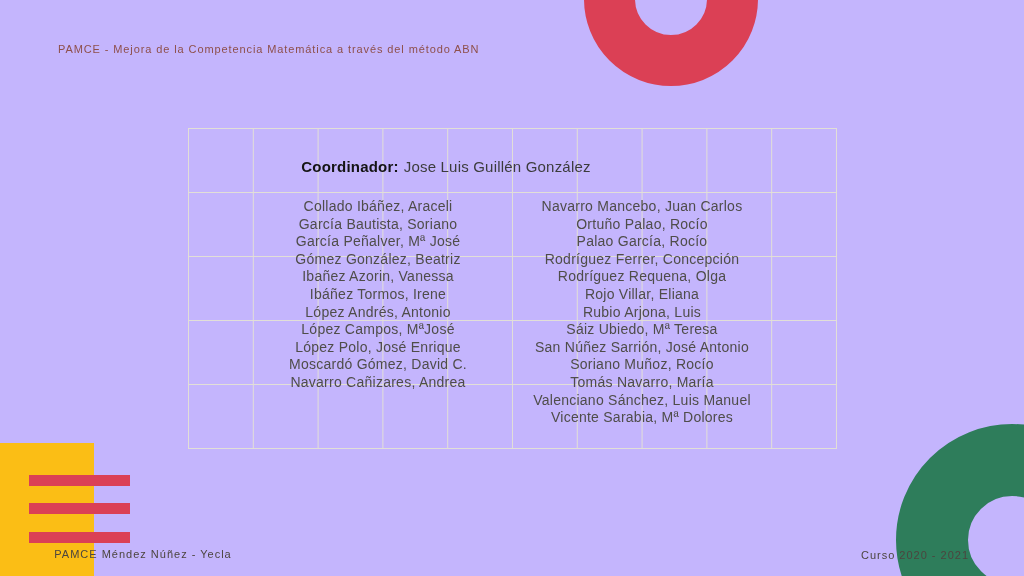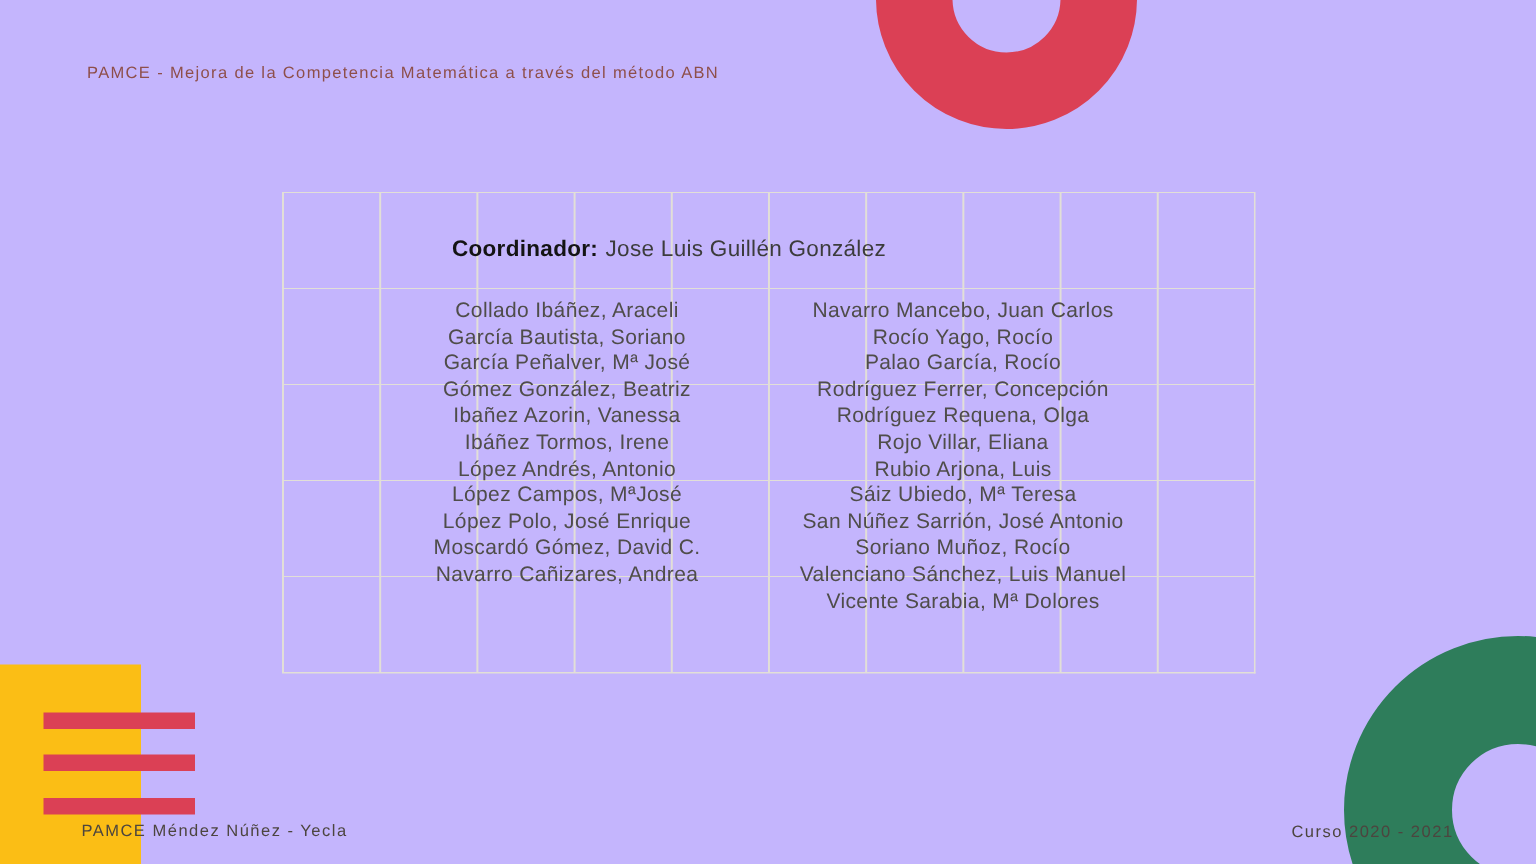--- a/index.html
+++ b/index.html
@@ -77,29 +77,30 @@
       <div>Ibáñez Tormos, Irene</div>
       <div>López Andrés, Antonio</div>
       <div>López Campos, MªJosé</div>
       <div>López Polo, José Enrique</div>
       <div>Moscardó Gómez, David C.</div>
       <div>Navarro Cañizares, Andrea</div>
     </div>
 
   <div class="names-col names-right">
       <div>Navarro Mancebo, Juan Carlos</div>
-      <div>Rocío Yago, Rocío</div>
+      <div>Ortuño Palao, Rocío</div>
       <div>Palao García, Rocío</div>
       <div>Rodríguez Ferrer, Concepción</div>
       <div>Rodríguez Requena, Olga</div>
       <div>Rojo Villar, Eliana</div>
       <div>Rubio Arjona, Luis</div>
       <div>Sáiz Ubiedo, Mª Teresa</div>
       <div>San Núñez Sarrión, José Antonio</div>
       <div>Soriano Muñoz, Rocío</div>
+      <div>Tomás Navarro, María</div>
       <div>Valenciano Sánchez, Luis Manuel</div>
       <div>Vicente Sarabia, Mª Dolores</div>
     </div>
 
   <div class="footer-text footer-left">PAMCE Méndez Núñez - Yecla</div>
 
   <div class="footer-text footer-right">Curso 2020 - 2021</div>
 
 </div>
 

